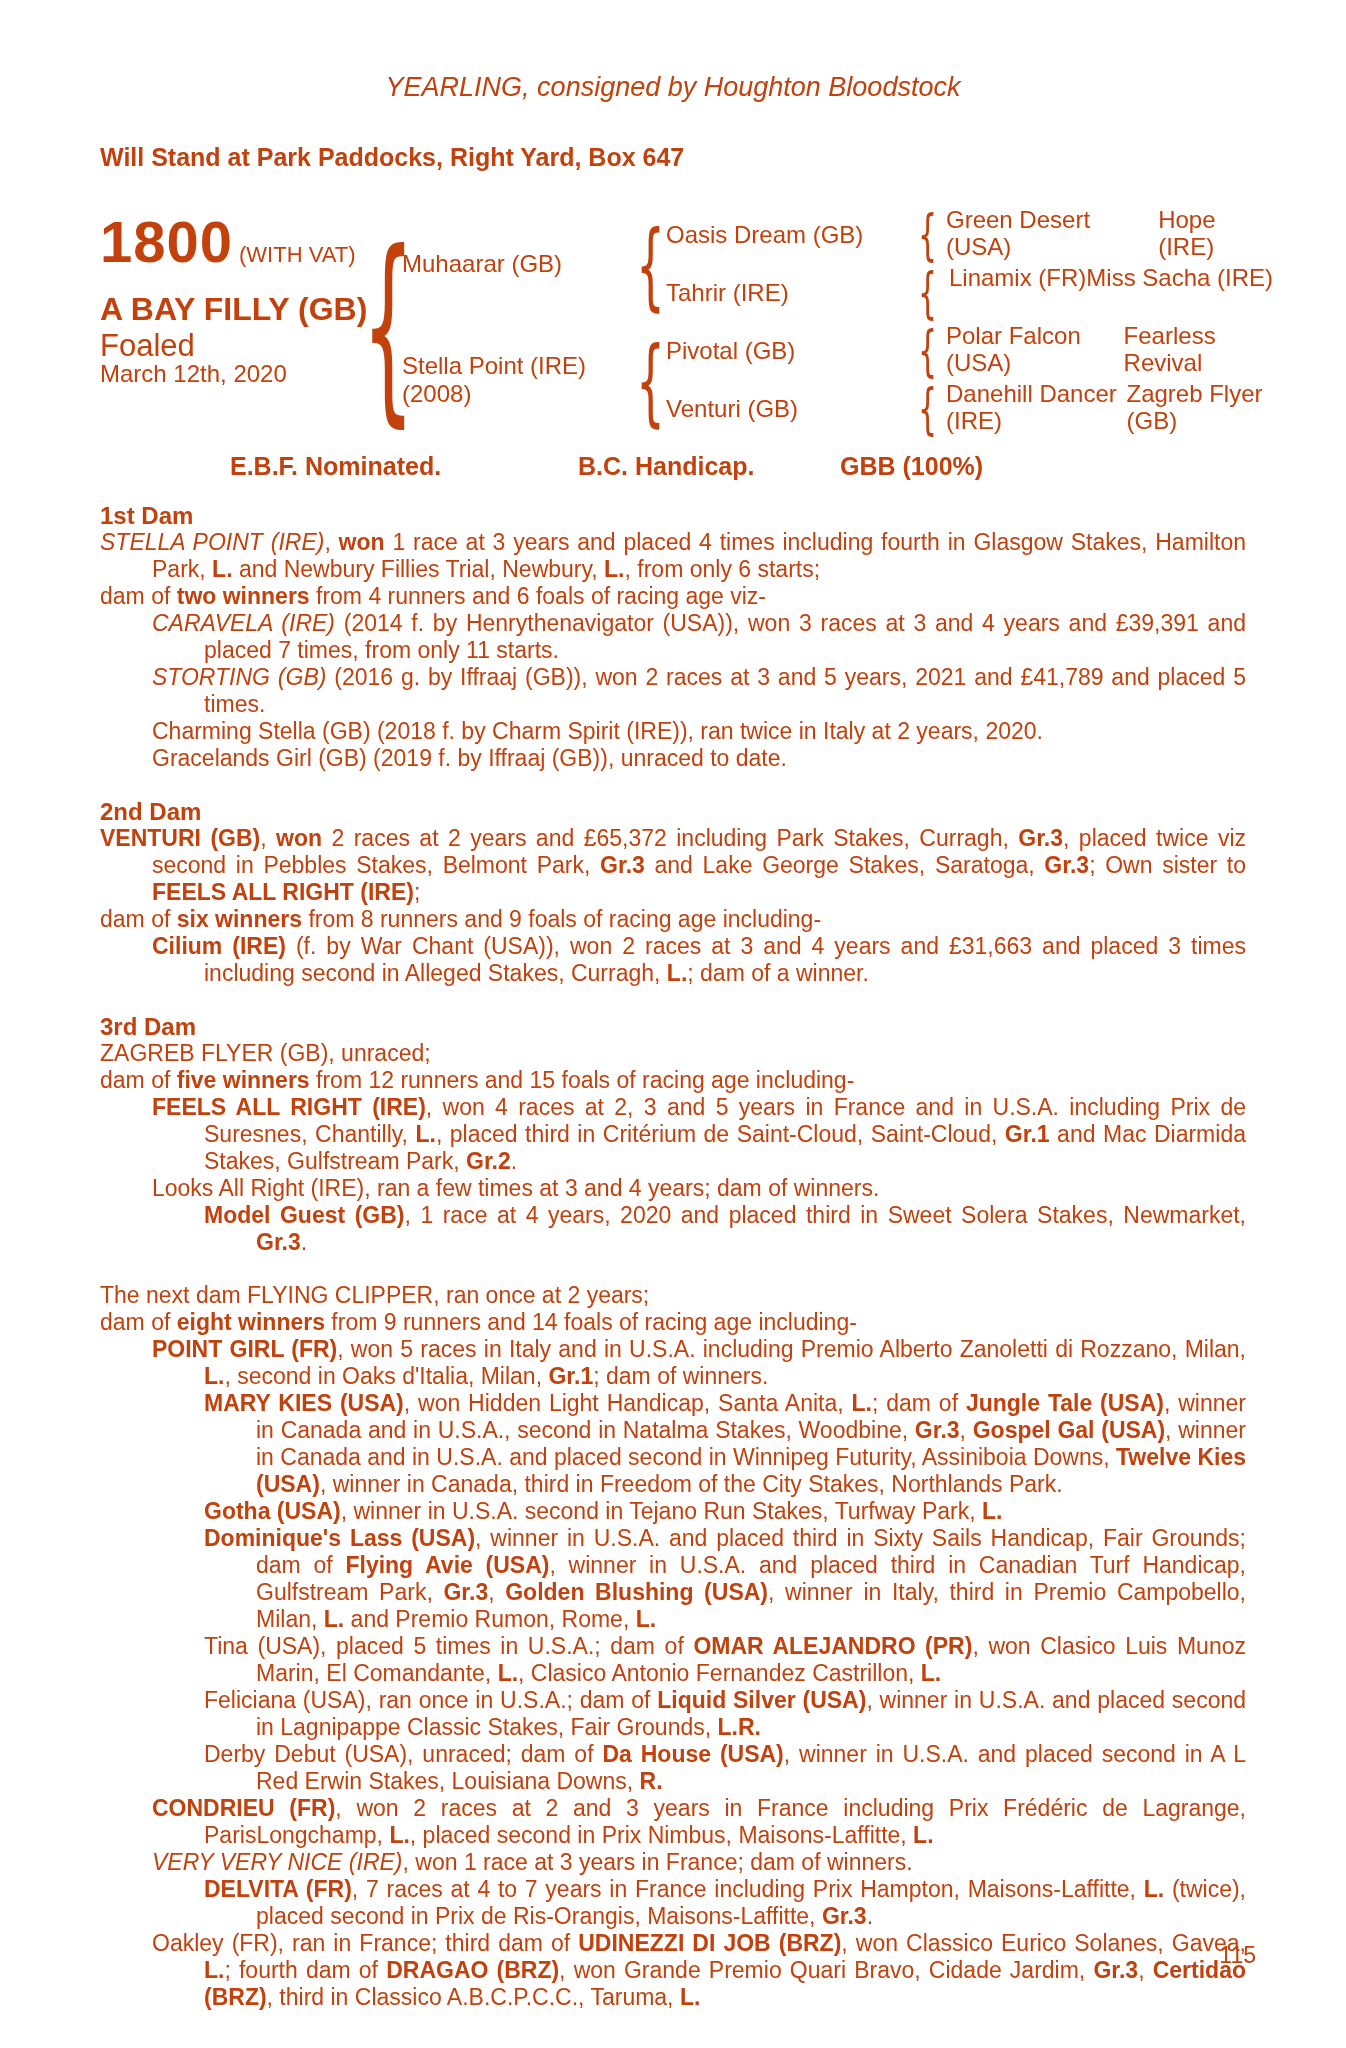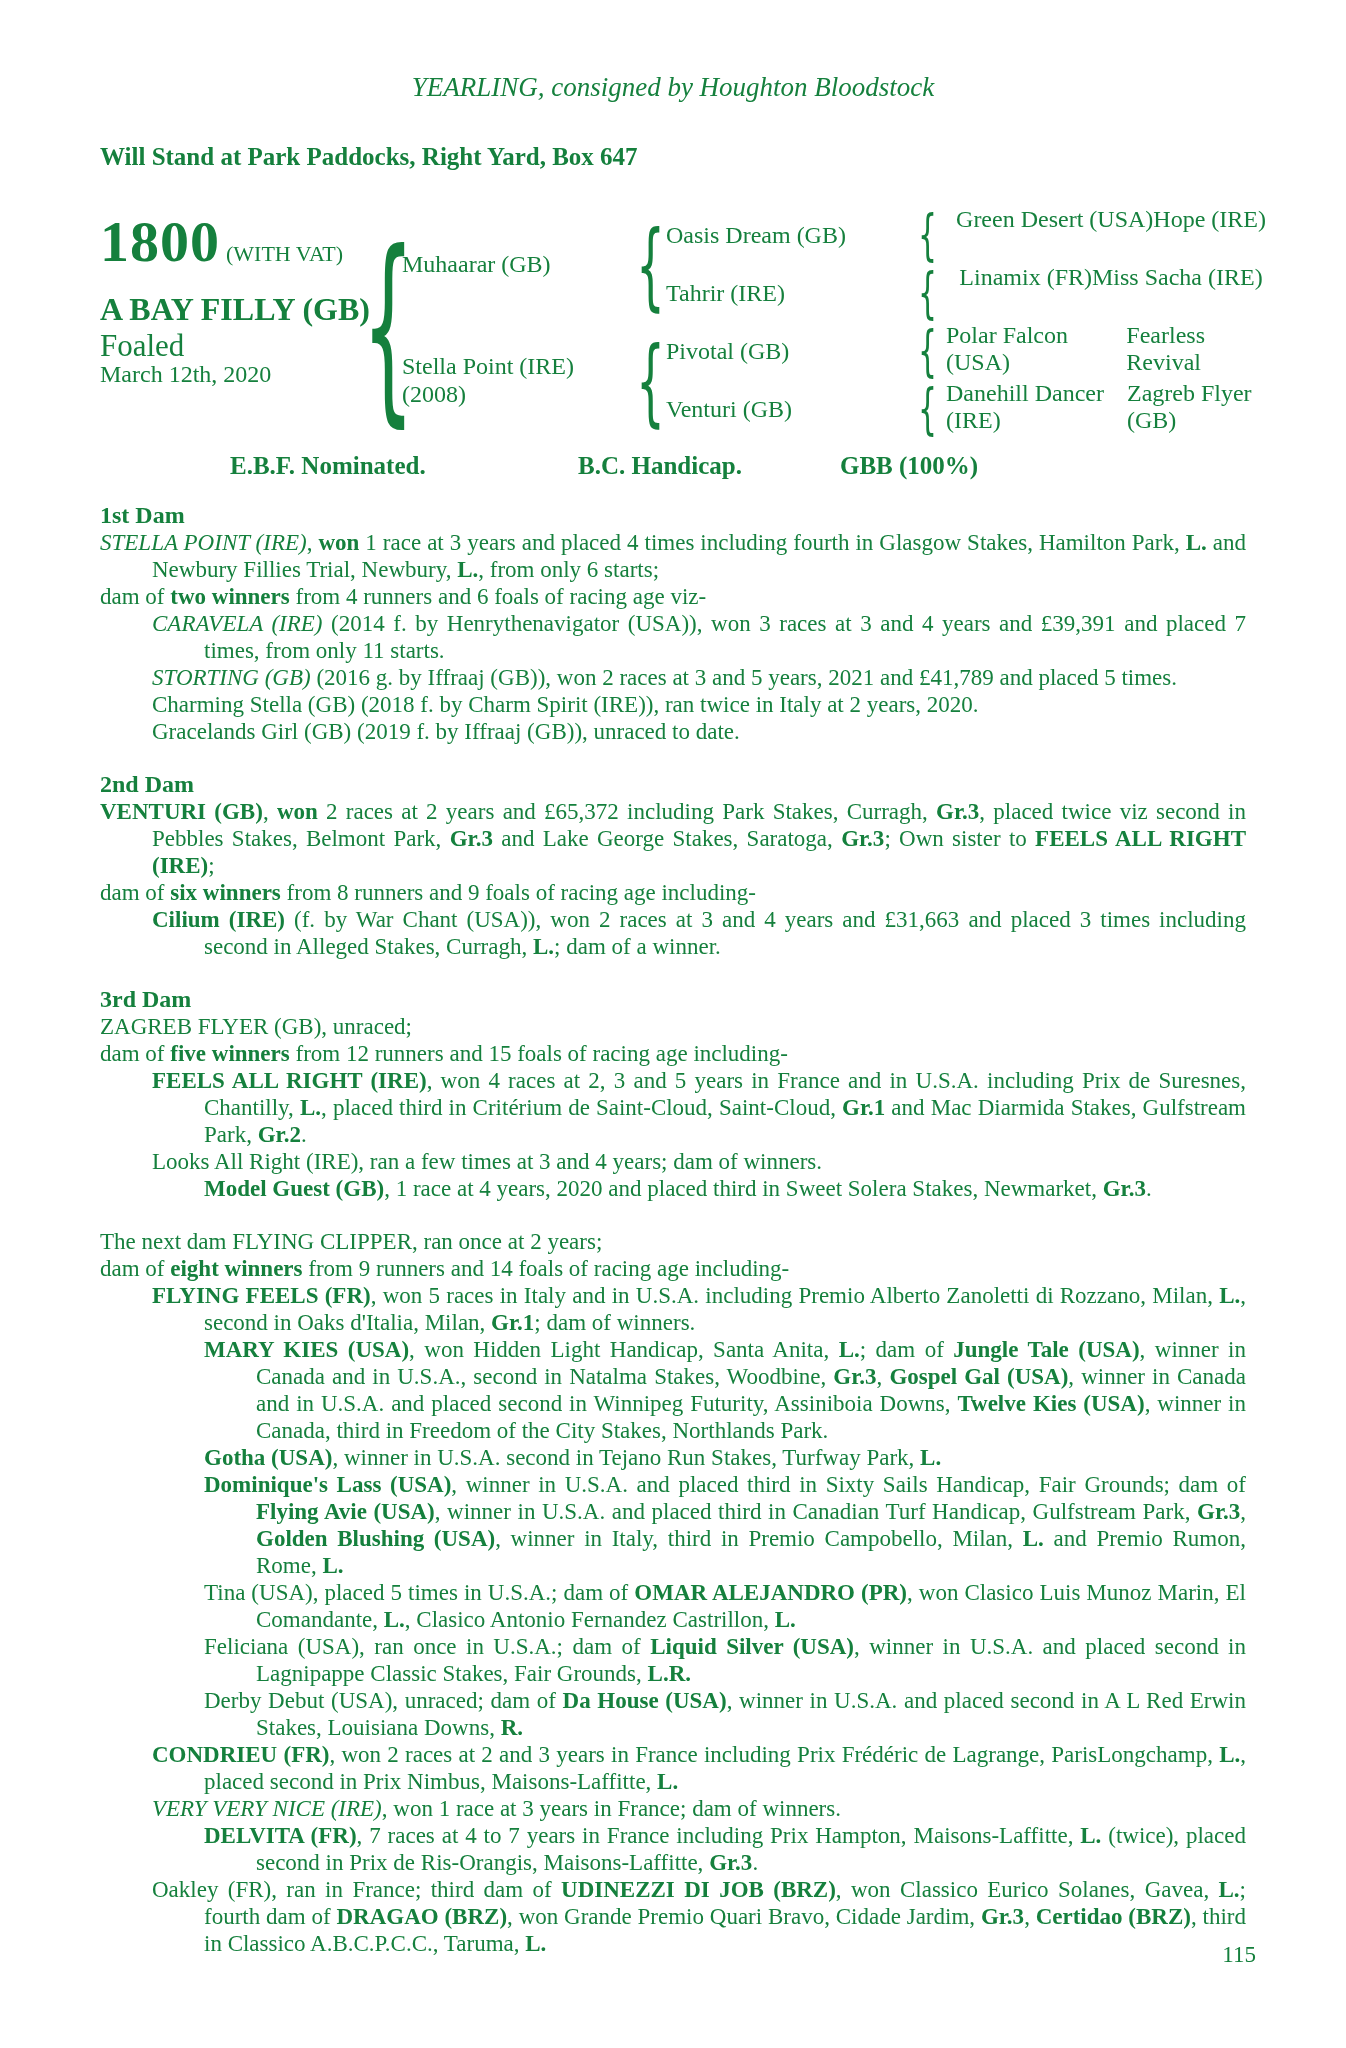--- a/index.html
+++ b/index.html
@@ -1,20 +1,20 @@
 <!DOCTYPE html>
 <html><head>
 <meta charset="utf-8">
 <style>
   html,body { margin:0; padding:0; background:#ffffff; }
   .page {
     position:relative;
     width:1346px; height:2048px;
-    background:#ffffff; color:#15803d;
-    font-family:Liberation Serif, serif;
+    background:#ffffff; color:#c2410c;
+    font-family:Liberation Sans, sans-serif;
     padding:72px 100px 0 100px;
     box-sizing:border-box;
     overflow:hidden;
   }
   .title { text-align:center; font-style:italic; font-size:27px; line-height:30px; }
   .stand { margin-top:40px; font-weight:bold; font-size:25px; line-height:30px; }
 
   
   .pedigree { position:relative; height:232px; margin-top:34px; }
   .lot-col { position:absolute; left:0; top:2px; width:275px; }
@@ -141,21 +141,21 @@
         <div class="sec-heading">3rd Dam</div>
         <div class="para p0"><span>ZAGREB FLYER (GB), unraced;</span></div>
         <div class="para p0"><span>dam of </span><span class="b">five winners</span><span> from 12 runners and 15 foals of racing age including-</span></div>
         <div class="para p1"><span class="b">FEELS ALL RIGHT (IRE)</span><span>, won 4 races at 2, 3 and 5 years in France and in U.S.A. including Prix de Suresnes, Chantilly, </span><span class="b">L.</span><span>, placed third in Critérium de Saint-Cloud, Saint-Cloud, </span><span class="b">Gr.1</span><span> and Mac Diarmida Stakes, Gulfstream Park, </span><span class="b">Gr.2</span><span>.</span></div>
         <div class="para p1"><span>Looks All Right (IRE), ran a few times at 3 and 4 years; dam of winners.</span></div>
         <div class="para p2"><span class="b">Model Guest (GB)</span><span>, 1 race at 4 years, 2020 and placed third in Sweet Solera Stakes, Newmarket, </span><span class="b">Gr.3</span><span>.</span></div>
       </div>
       <div class="section">
         <div class="para p0"><span>The next dam FLYING CLIPPER, ran once at 2 years;</span></div>
         <div class="para p0"><span>dam of </span><span class="b">eight winners</span><span> from 9 runners and 14 foals of racing age including-</span></div>
-        <div class="para p1"><span class="b">FLYING FEELS (FR)</span><span>, won 5 races in Italy and in U.S.A. including Premio Alberto Zanoletti di Rozzano, Milan, </span><span class="b">L.</span><span>, second in Oaks d'Italia, Milan, </span><span class="b">Gr.1</span><span>; dam of winners.</span></div>
+        <div class="para p1"><span class="b">POINT GIRL (FR)</span><span>, won 5 races in Italy and in U.S.A. including Premio Alberto Zanoletti di Rozzano, Milan, </span><span class="b">L.</span><span>, second in Oaks d'Italia, Milan, </span><span class="b">Gr.1</span><span>; dam of winners.</span></div>
         <div class="para p2"><span class="b">MARY KIES (USA)</span><span>, won Hidden Light Handicap, Santa Anita, </span><span class="b">L.</span><span>; dam of </span><span class="b">Jungle Tale (USA)</span><span>, winner in Canada and in U.S.A., second in Natalma Stakes, Woodbine, </span><span class="b">Gr.3</span><span>, </span><span class="b">Gospel Gal (USA)</span><span>, winner in Canada and in U.S.A. and placed second in Winnipeg Futurity, Assiniboia Downs, </span><span class="b">Twelve Kies (USA)</span><span>, winner in Canada, third in Freedom of the City Stakes, Northlands Park.</span></div>
         <div class="para p2"><span class="b">Gotha (USA)</span><span>, winner in U.S.A. second in Tejano Run Stakes, Turfway Park, </span><span class="b">L.</span></div>
         <div class="para p2"><span class="b">Dominique's Lass (USA)</span><span>, winner in U.S.A. and placed third in Sixty Sails Handicap, Fair Grounds; dam of </span><span class="b">Flying Avie (USA)</span><span>, winner in U.S.A. and placed third in Canadian Turf Handicap, Gulfstream Park, </span><span class="b">Gr.3</span><span>, </span><span class="b">Golden Blushing (USA)</span><span>, winner in Italy, third in Premio Campobello, Milan, </span><span class="b">L.</span><span> and Premio Rumon, Rome, </span><span class="b">L.</span></div>
         <div class="para p2"><span>Tina (USA), placed 5 times in U.S.A.; dam of </span><span class="b">OMAR ALEJANDRO (PR)</span><span>, won Clasico Luis Munoz Marin, El Comandante, </span><span class="b">L.</span><span>, Clasico Antonio Fernandez Castrillon, </span><span class="b">L.</span></div>
         <div class="para p2"><span>Feliciana (USA), ran once in U.S.A.; dam of </span><span class="b">Liquid Silver (USA)</span><span>, winner in U.S.A. and placed second in Lagnipappe Classic Stakes, Fair Grounds, </span><span class="b">L.R.</span></div>
         <div class="para p2"><span>Derby Debut (USA), unraced; dam of </span><span class="b">Da House (USA)</span><span>, winner in U.S.A. and placed second in A L Red Erwin Stakes, Louisiana Downs, </span><span class="b">R.</span></div>
         <div class="para p1"><span class="b">CONDRIEU (FR)</span><span>, won 2 races at 2 and 3 years in France including Prix Frédéric de Lagrange, ParisLongchamp, </span><span class="b">L.</span><span>, placed second in Prix Nimbus, Maisons-Laffitte, </span><span class="b">L.</span></div>
         <div class="para p1"><span class="i">VERY VERY NICE (IRE)</span><span>, won 1 race at 3 years in France; dam of winners.</span></div>
         <div class="para p2"><span class="b">DELVITA (FR)</span><span>, 7 races at 4 to 7 years in France including Prix Hampton, Maisons-Laffitte, </span><span class="b">L.</span><span> (twice), placed second in Prix de Ris-Orangis, Maisons-Laffitte, </span><span class="b">Gr.3</span><span>.</span></div>
         <div class="para p1"><span>Oakley (FR), ran in France; third dam of </span><span class="b">UDINEZZI DI JOB (BRZ)</span><span>, won Classico Eurico Solanes, Gavea, </span><span class="b">L.</span><span>; fourth dam of </span><span class="b">DRAGAO (BRZ)</span><span>, won Grande Premio Quari Bravo, Cidade Jardim, </span><span class="b">Gr.3</span><span>, </span><span class="b">Certidao (BRZ)</span><span>, third in Classico A.B.C.P.C.C., Taruma, </span><span class="b">L.</span></div>

